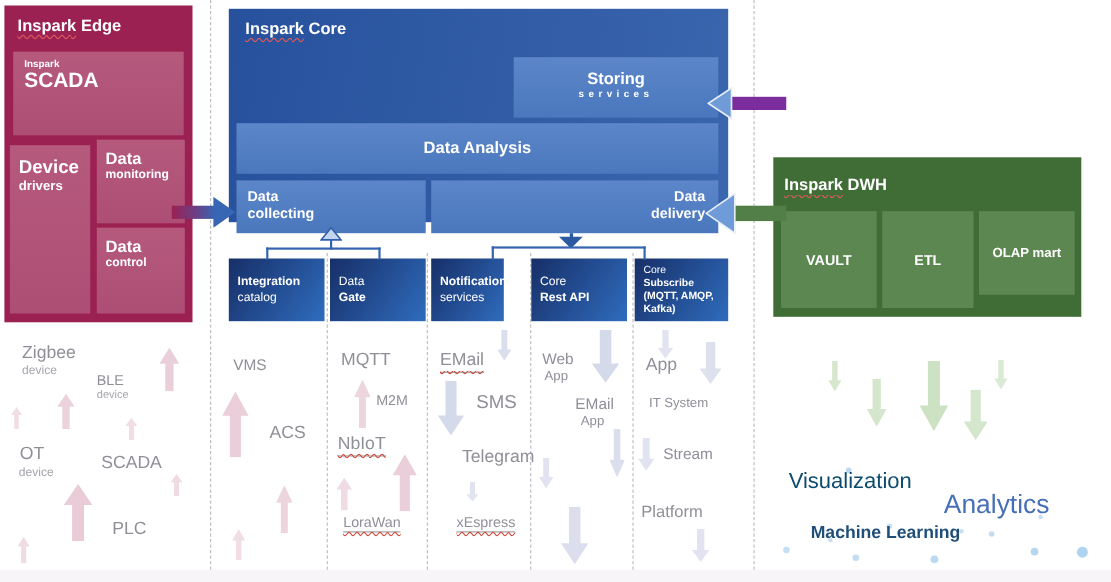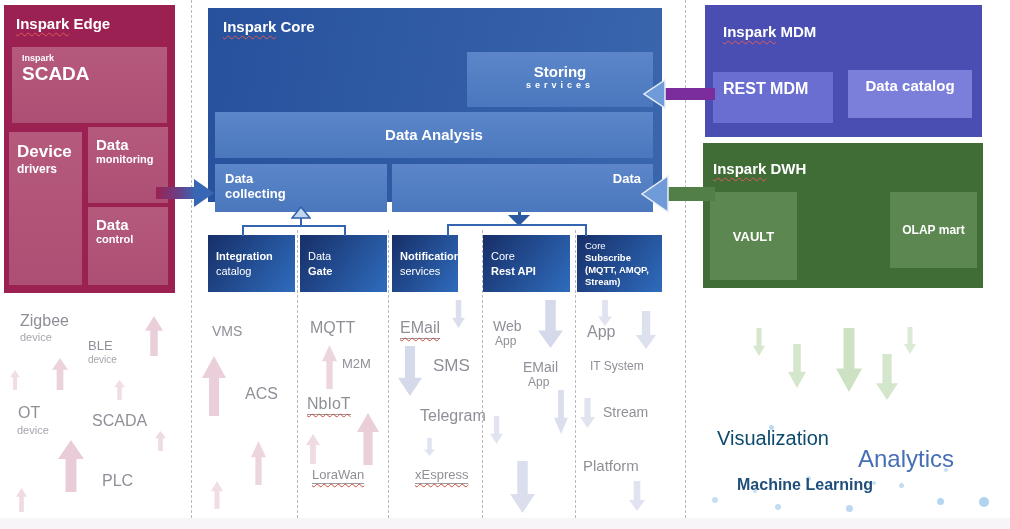--- a/index.html
+++ b/index.html
@@ -99,20 +99,21 @@
     </div>
     <div class="subbox cbox center" style="left:7px;top:104px;width:438px;height:46px;line-height:46px">
       <span class="t-b" style="font-size:15px">Data Analysis</span>
     </div>
     <div class="subbox cbox" style="left:7px;top:156px;width:172px;height:48px;padding:7px 0 0 10px;box-sizing:border-box">
       <div class="t-b" style="font-size:13px">Data</div>
       <div class="t-b" style="font-size:13px">collecting</div>
     </div>
     <div class="subbox cbox" style="left:184px;top:156px;width:261px;height:48px;padding:7px 12px 0 0;box-sizing:border-box;text-align:right">
       <div class="t-b" style="font-size:13px">Data</div>
+      <div class="t-b" style="font-size:13px">delivery</div>
     </div>
   </div>
 
   <div class="module" style="left:208px;width:87px">
     <div class="t-b">Integration</div>
     <div>catalog</div>
   </div>
   <div class="module" style="left:300px;width:87px">
     <div>Data</div>
     <div class="t-b">Gate</div>
@@ -122,37 +123,31 @@
     <div>services</div>
   </div>
   <div class="module" style="left:483px;width:87px">
     <div>Core</div>
     <div class="t-b">Rest API</div>
   </div>
   <div class="module top" style="left:577px;width:85px">
     <div>Core</div>
     <div class="t-b">Subscribe</div>
     <div class="t-b">(MQTT, AMQP,</div>
-    <div class="t-b">Stream)</div>
-  </div>
-
-  <div class="panel mdm">
-    <div class="ptitle" style="left:18px;top:18px"><span class="squig">Inspark</span> <span>MDM</span></div>
-    <div class="subbox" style="left:8px;top:67px;width:120px;height:51px;background:#6a6ed1;padding:8px 10px;box-sizing:border-box">
-      <span class="t-b" style="font-size:16px">REST MDM</span>
-    </div>
-    <div class="subbox center" style="left:143px;top:65px;width:124px;height:48px;background:#7b7fd9;padding-top:7px;box-sizing:border-box">
-      <span class="t-b" style="font-size:15px">Data catalog</span>
-    </div>
-  </div>
+    <div class="t-b">Kafka)</div>
+  </div>
+
 
   <div class="panel dwh">
     <div class="ptitle" style="left:10px;top:17px"><span class="squig">Inspark</span> <span>DWH</span></div>
     <div class="subbox gbox" style="left:7px;top:49px;width:87px;height:88px">
         <span>VAULT</span>
+      </div>
+    <div class="subbox gbox" style="left:99px;top:49px;width:83px;height:88px">
+        <span>ETL</span>
       </div>
     <div class="subbox gbox" style="left:187px;top:49px;width:87px;height:76px;font-size:12px">
         <span>OLAP mart</span>
       </div>
   </div>
 
   <svg class="conn" style="left:156px;top:179px" width="58" height="28" viewBox="0 0 58 28">
     <defs>
         <linearGradient id="g1" x1="0" y1="0" x2="1" y2="0">
       <stop offset="0" stop-color="#9b2152"></stop>

